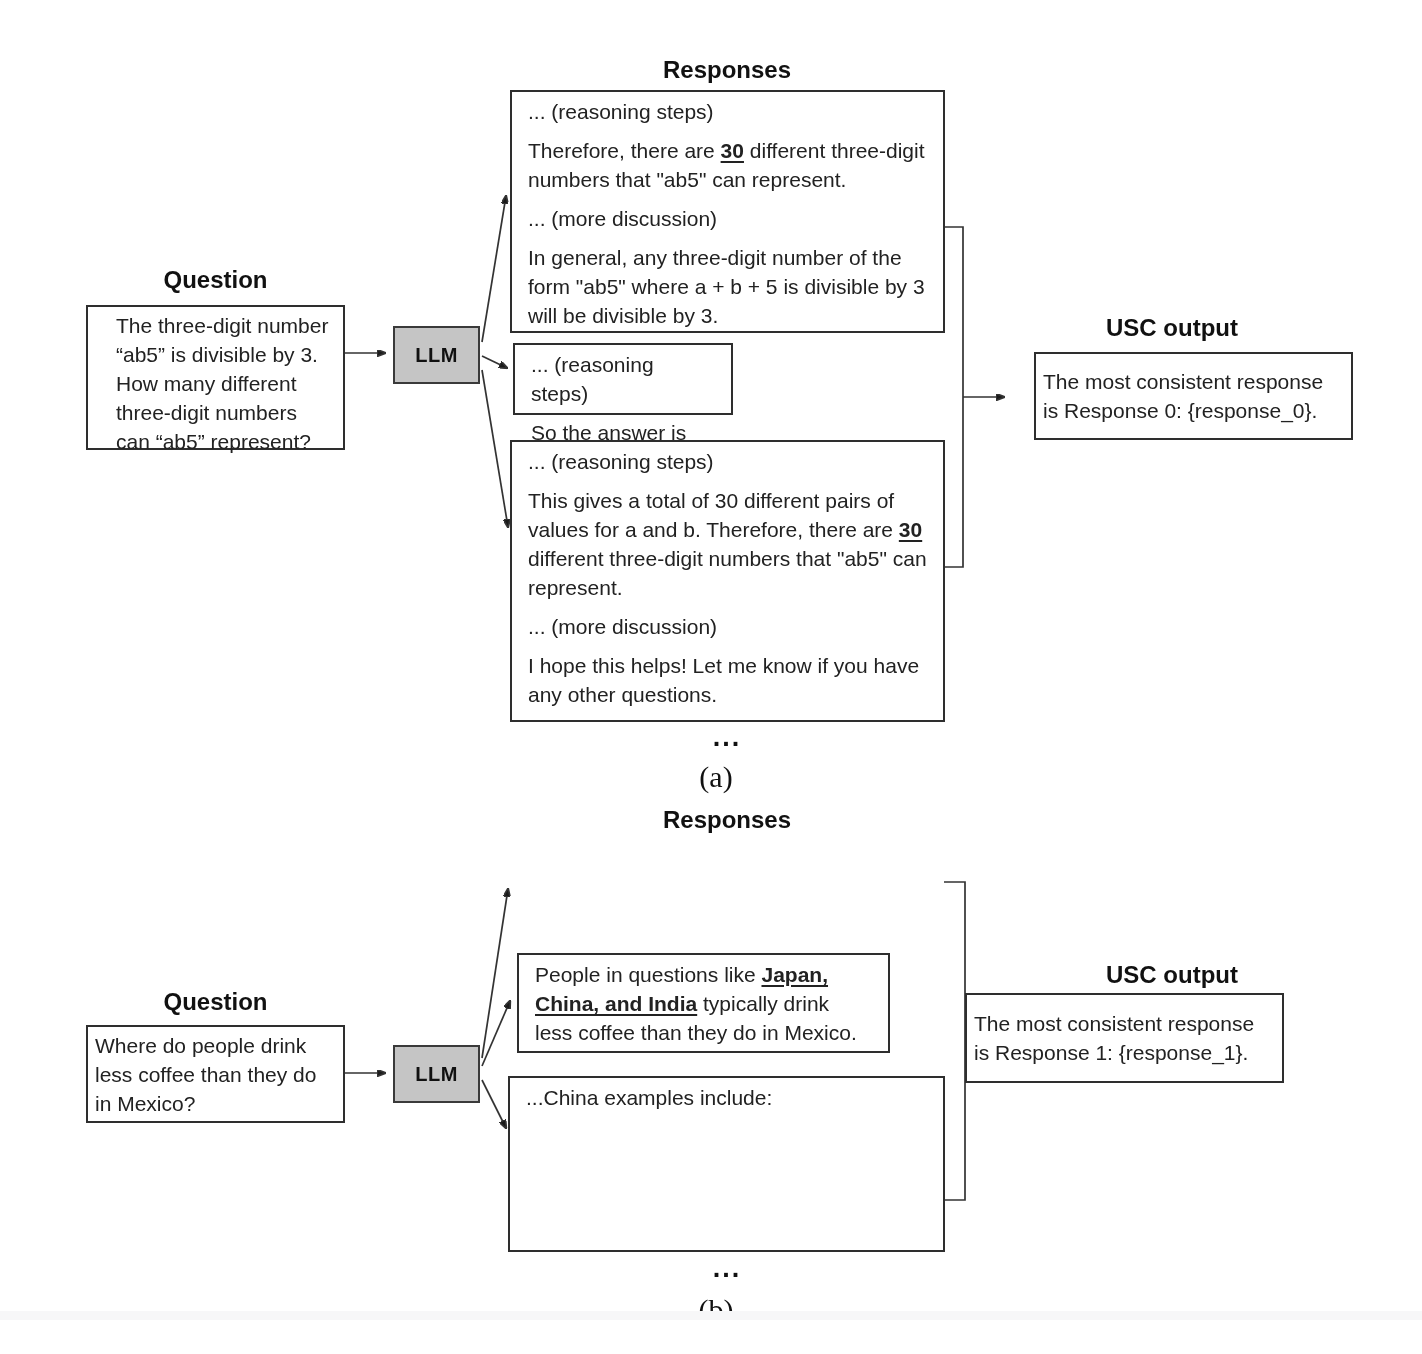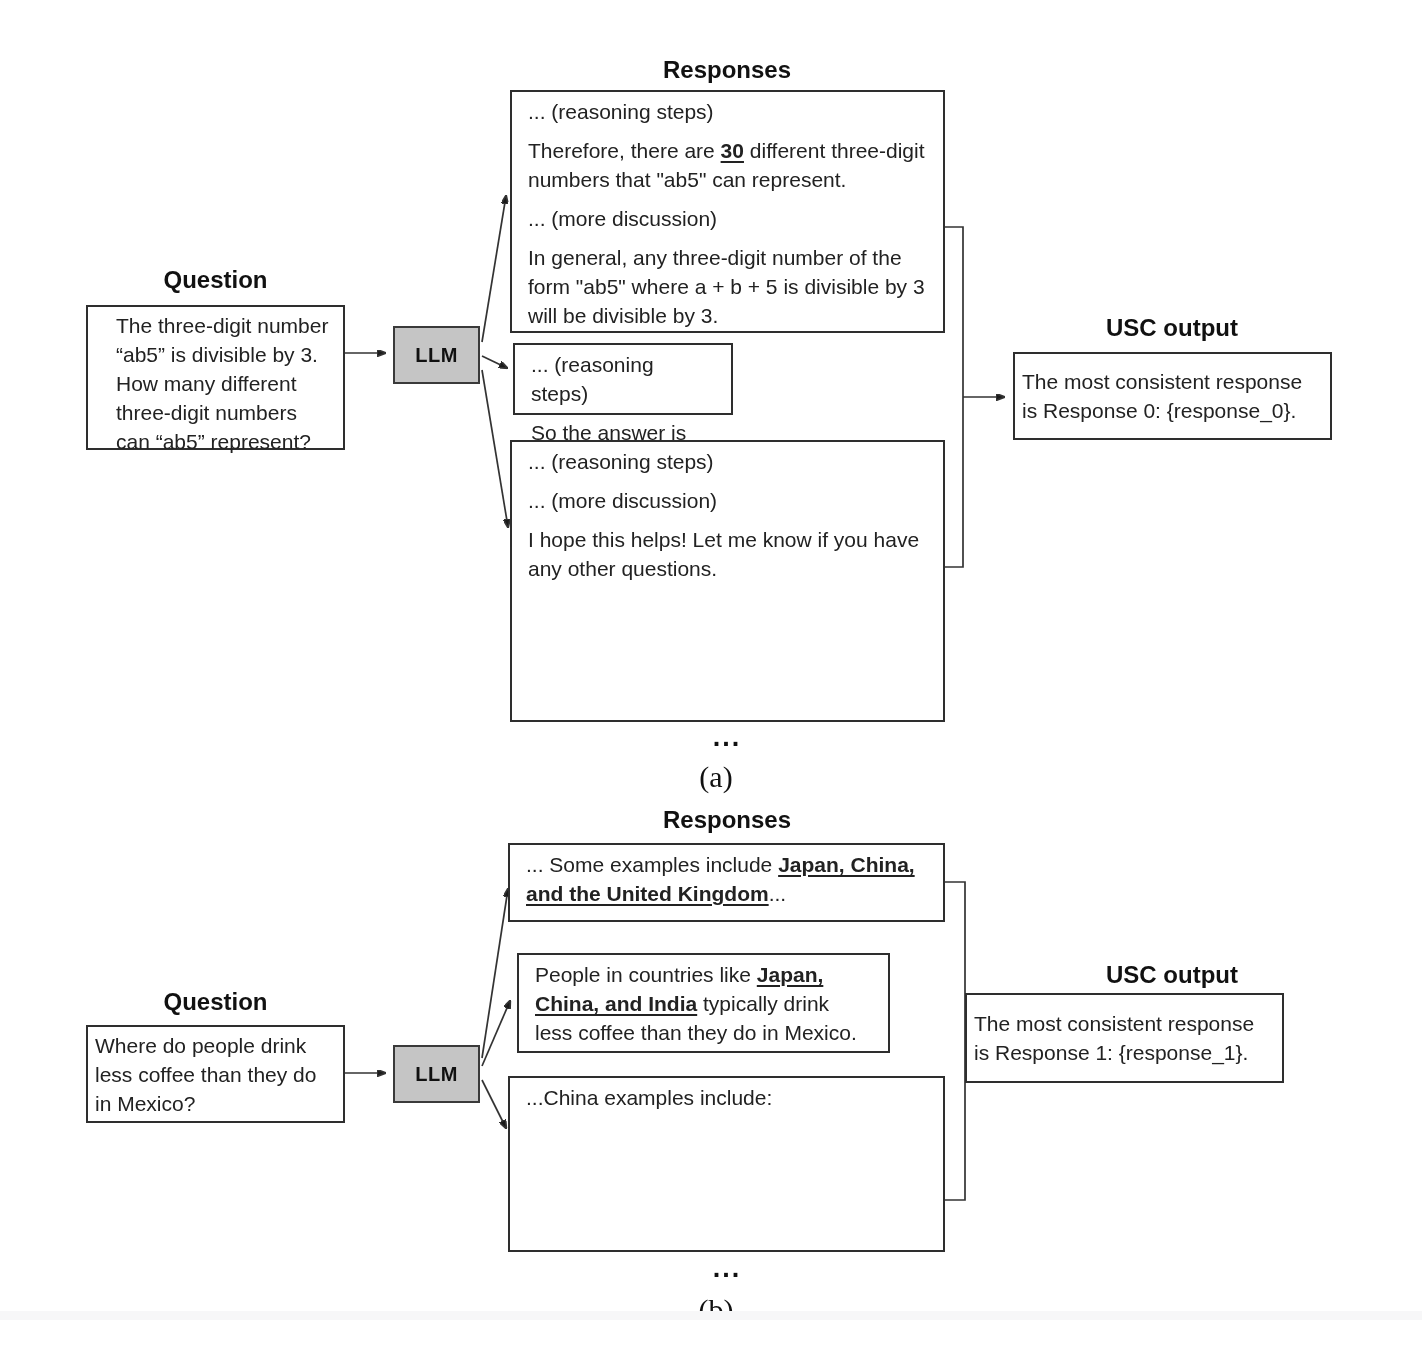--- a/index.html
+++ b/index.html
@@ -77,48 +77,46 @@
     <p><span>In general, any three-digit number of the form "ab5" where a + b + 5 is divisible by 3 will be divisible by 3.</span></p>
   </div>
 
   <div class="box rbox" style="left:513px;top:343px;width:220px;height:72px;">
     <p><span>... (reasoning steps)</span></p>
     <p><span>So the answer is </span><span class="bld und">32</span><span>.</span></p>
   </div>
 
   <div class="box rbox" style="left:510px;top:440px;width:435px;height:282px;">
     <p><span>... (reasoning steps)</span></p>
+    <p><span>This gives a total of 30 different pairs of values for a and b. Therefore, there are </span><span class="bld und">30</span><span> different three-digit numbers that "ab5" can represent.</span></p>
     <p><span>... (more discussion)</span></p>
     <p><span>I hope this helps! Let me know if you have any other questions.</span></p>
   </div>
 
   <div class="dots" style="left:577px;top:722px;width:300px;">...</div>
 
   <div class="hdr" style="left:90px;top:266px;width:251px;">Question</div>
   <div class="box qbox" style="left:86px;top:305px;width:259px;height:145px;padding-left:28px;">
     <p>The three-digit number “ab5” is divisible by 3. How many different three-digit numbers can “ab5” represent?</p>
   </div>
 
   <div class="llm" style="left:393px;top:326px;width:87px;height:58px;">LLM</div>
 
   <div class="hdr" style="left:1022px;top:314px;width:300px;">USC output</div>
-  <div class="box uscbox" style="left:1013px;top:352px;width:319px;height:88px;">
+  <div class="box uscbox" style="left:1034px;top:352px;width:319px;height:88px;">
     <p>The most consistent response is Response 0: {response_0}.</p>
   </div>
 
   <div class="figlabel" style="left:566px;top:760px;width:300px;">(a)</div>
 
   <div class="hdr" style="left:577px;top:806px;width:300px;">Responses</div>
 
-  <div class="box rbox" style="left:508px;top:843px;width:437px;height:79px;">
-    <p><span>... Some examples include </span><span class="bld und">Japan, China, and the United Kingdom</span><span>...</span></p>
-  </div>
 
   <div class="box rbox" style="left:517px;top:953px;width:373px;height:100px;">
-    <p><span>People in countries like </span><span class="bld und">Japan, China, and India</span><span> typically drink less coffee than they do in Mexico.</span></p>
+    <p><span>People in questions like </span><span class="bld und">Japan, China, and India</span><span> typically drink less coffee than they do in Mexico.</span></p>
   </div>
 
   <div class="box rbox" style="left:508px;top:1076px;width:437px;height:176px;">
     <p><span>...China examples include:</span></p>
   </div>
 
   <div class="dots" style="left:577px;top:1253px;width:300px;">...</div>
 
   <div class="hdr" style="left:90px;top:988px;width:251px;">Question</div>
   <div class="box qbox" style="left:86px;top:1025px;width:259px;height:98px;">

